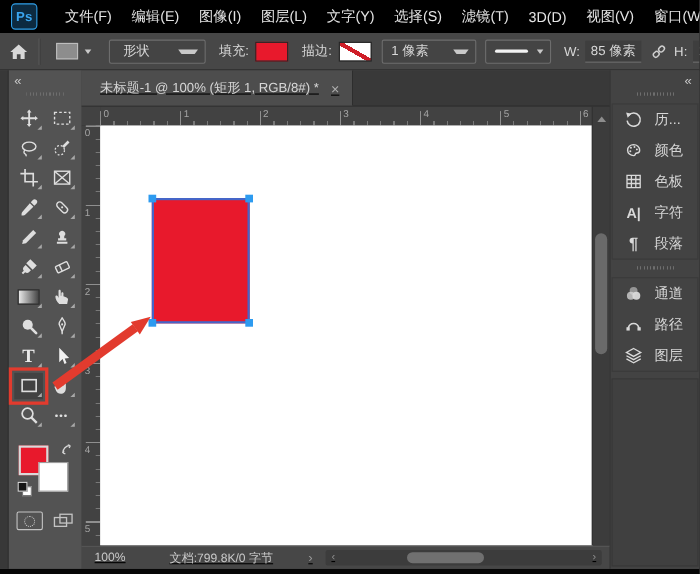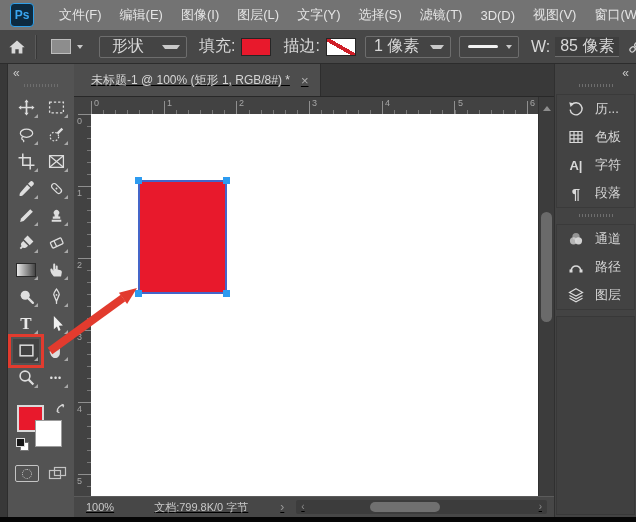--- a/index.html
+++ b/index.html
@@ -1,25 +1,25 @@
 <!DOCTYPE html>
 <html><head>
 <meta charset="utf-8">
 <style>
   html,body{margin:0;padding:0;background:#000;}
   body{width:636px;height:522px;overflow:hidden;font-family:"Liberation Sans",sans-serif;-webkit-user-select:none;}
   .app{position:relative;width:636px;height:522px;background:#474747;overflow:hidden;}
 
   
-  .menubar{height:30px;background:#737373;display:flex;align-items:center;color:#e4e4e4;font-size:13px;}
+  .menubar{height:30px;background:#000000;display:flex;align-items:center;color:#e4e4e4;font-size:13px;}
   .ps-logo{width:22px;height:22px;margin:0 16px 0 10px;border:1px solid #2f9fe8;border-radius:4px;background:#0c2a40;color:#3aa6f0;font-size:12px;font-weight:bold;display:flex;align-items:center;justify-content:center;flex:0 0 auto;}
   .menu-item{padding:0 9px;cursor:default;white-space:nowrap;}
 
   
-  .optionsbar{height:33px;background:#474747;border-bottom:1px solid #2c2c2c;display:flex;align-items:center;color:#d8d8d8;font-size:16px;padding-left:8px;white-space:nowrap;overflow:hidden;}
+  .optionsbar{height:33px;background:#474747;border-bottom:1px solid #2c2c2c;display:flex;align-items:center;color:#d8d8d8;font-size:12px;padding-left:8px;white-space:nowrap;overflow:hidden;}
   .ob-sep{width:1px;height:24px;background:#5a5a5a;border-right:1px solid #383838;margin:0 9px;flex:0 0 auto;}
   .ob-ctl{height:20px;border:1px solid #6d6d6d;border-radius:2px;display:flex;align-items:center;background:#444;flex:0 0 auto;}
   .chev-dn{width:0;height:0;border-left:3.5px solid transparent;border-right:3.5px solid transparent;border-top:4px solid #c9c9c9;margin:0 6px;flex:0 0 auto;}
   .preset-swatch{width:18px;height:13px;background:#8d8d8d;border:1px solid #bdbdbd;margin-left:5px;}
   .mode-select{width:86px;justify-content:space-between;margin-left:10px;}
   .mode-select span{padding-left:12px;}
   .ob-label{margin-left:12px;flex:0 0 auto;}
   .fill-swatch{width:28px;height:16px;background:#e8192c;border:1px solid #262626;margin-left:6px;flex:0 0 auto;}
   .stroke-swatch{width:28px;height:16px;border:1px solid #262626;margin-left:6px;flex:0 0 auto;
     background:linear-gradient(to top right,#fff 42%,#cf1e28 42%,#cf1e28 56%,#fff 56%);}
@@ -398,20 +398,32 @@
           <span class="dicon">
             <svg width="16" height="16" viewBox="0 0 16 16">
                 <path d="M3.4 4 A6 6 0 1 1 2.1 8.6" fill="none" stroke="#d9d9d9" stroke-width="1.4"></path>
                 <polygon points="1.2,1.2 6,2.4 2.6,6" fill="#d9d9d9"></polygon>
               </svg>
           </span>
           <span class="dlabel">历...</span>
         </div>
         <div class="dock-row">
           <span class="dicon">
+            <svg width="16" height="16" viewBox="0 0 16 16">
+                <path d="M8 2.5 a5.5 5 0 1 0 .1 10 c1.7 0 1-1.6 2.2-2.2 .9-.4 3.2 .4 3.2-2.8 C13.5 4.6 11 2.5 8 2.5 Z" fill="none" stroke="#d9d9d9" stroke-width="1.3"></path>
+                <circle cx="5.6" cy="5.4" r=".9" fill="#d9d9d9"></circle>
+                <circle cx="8.8" cy="4.6" r=".9" fill="#d9d9d9"></circle>
+                <circle cx="11" cy="6.8" r=".9" fill="#d9d9d9"></circle>
+                <circle cx="5" cy="8.6" r=".9" fill="#d9d9d9"></circle>
+              </svg>
+          </span>
+          <span class="dlabel">颜色</span>
+        </div>
+        <div class="dock-row">
+          <span class="dicon">
             <svg width="16" height="16" viewBox="0 0 16 16" fill="none" stroke="#d9d9d9" stroke-width="1.2">
                 <path d="M2 2.5 H14 V13.5 H2 Z M2 6.2 H14 M2 9.8 H14 M6 2.5 V13.5 M10 2.5 V13.5"></path>
               </svg>
           </span>
           <span class="dlabel">色板</span>
         </div>
         <div class="dock-row">
           <span class="dicon dglyph">A|</span>
           <span class="dlabel">字符</span>
         </div>

